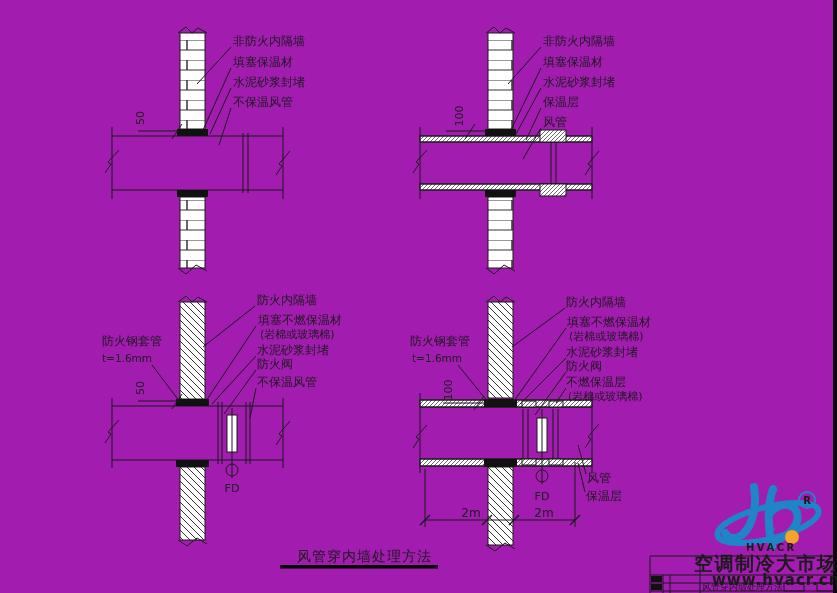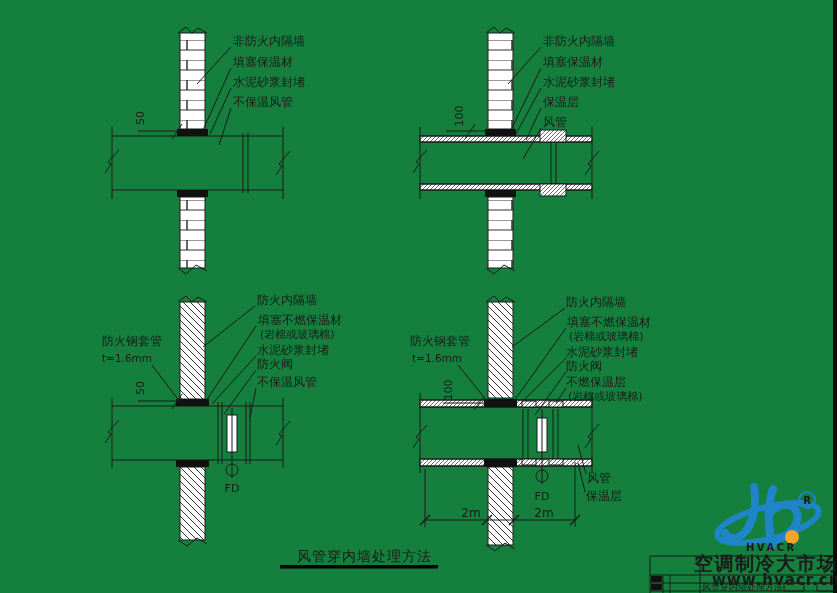--- a/index.html
+++ b/index.html
@@ -1,16 +1,16 @@
 <!DOCTYPE html>
 <html><head>
 <meta charset="utf-8">
 <style>
   html,body{margin:0;padding:0;background:#ffffff;}
-  .stage{position:relative;width:837px;height:593px;background:#15803d;overflow:hidden;}
+  .stage{position:relative;width:837px;height:593px;background:#a21caf;overflow:hidden;}
   svg{display:block;font-family:"DejaVu Sans","Liberation Sans",sans-serif;}
   text{fill:#1a1a1a;}
 </style>
 </head>
 <body>
 
 <div class="stage">
 <svg width="837" height="593" viewBox="0 0 837 593">
   <defs>
     <pattern id="brick" width="25" height="20" patternUnits="userSpaceOnUse">

